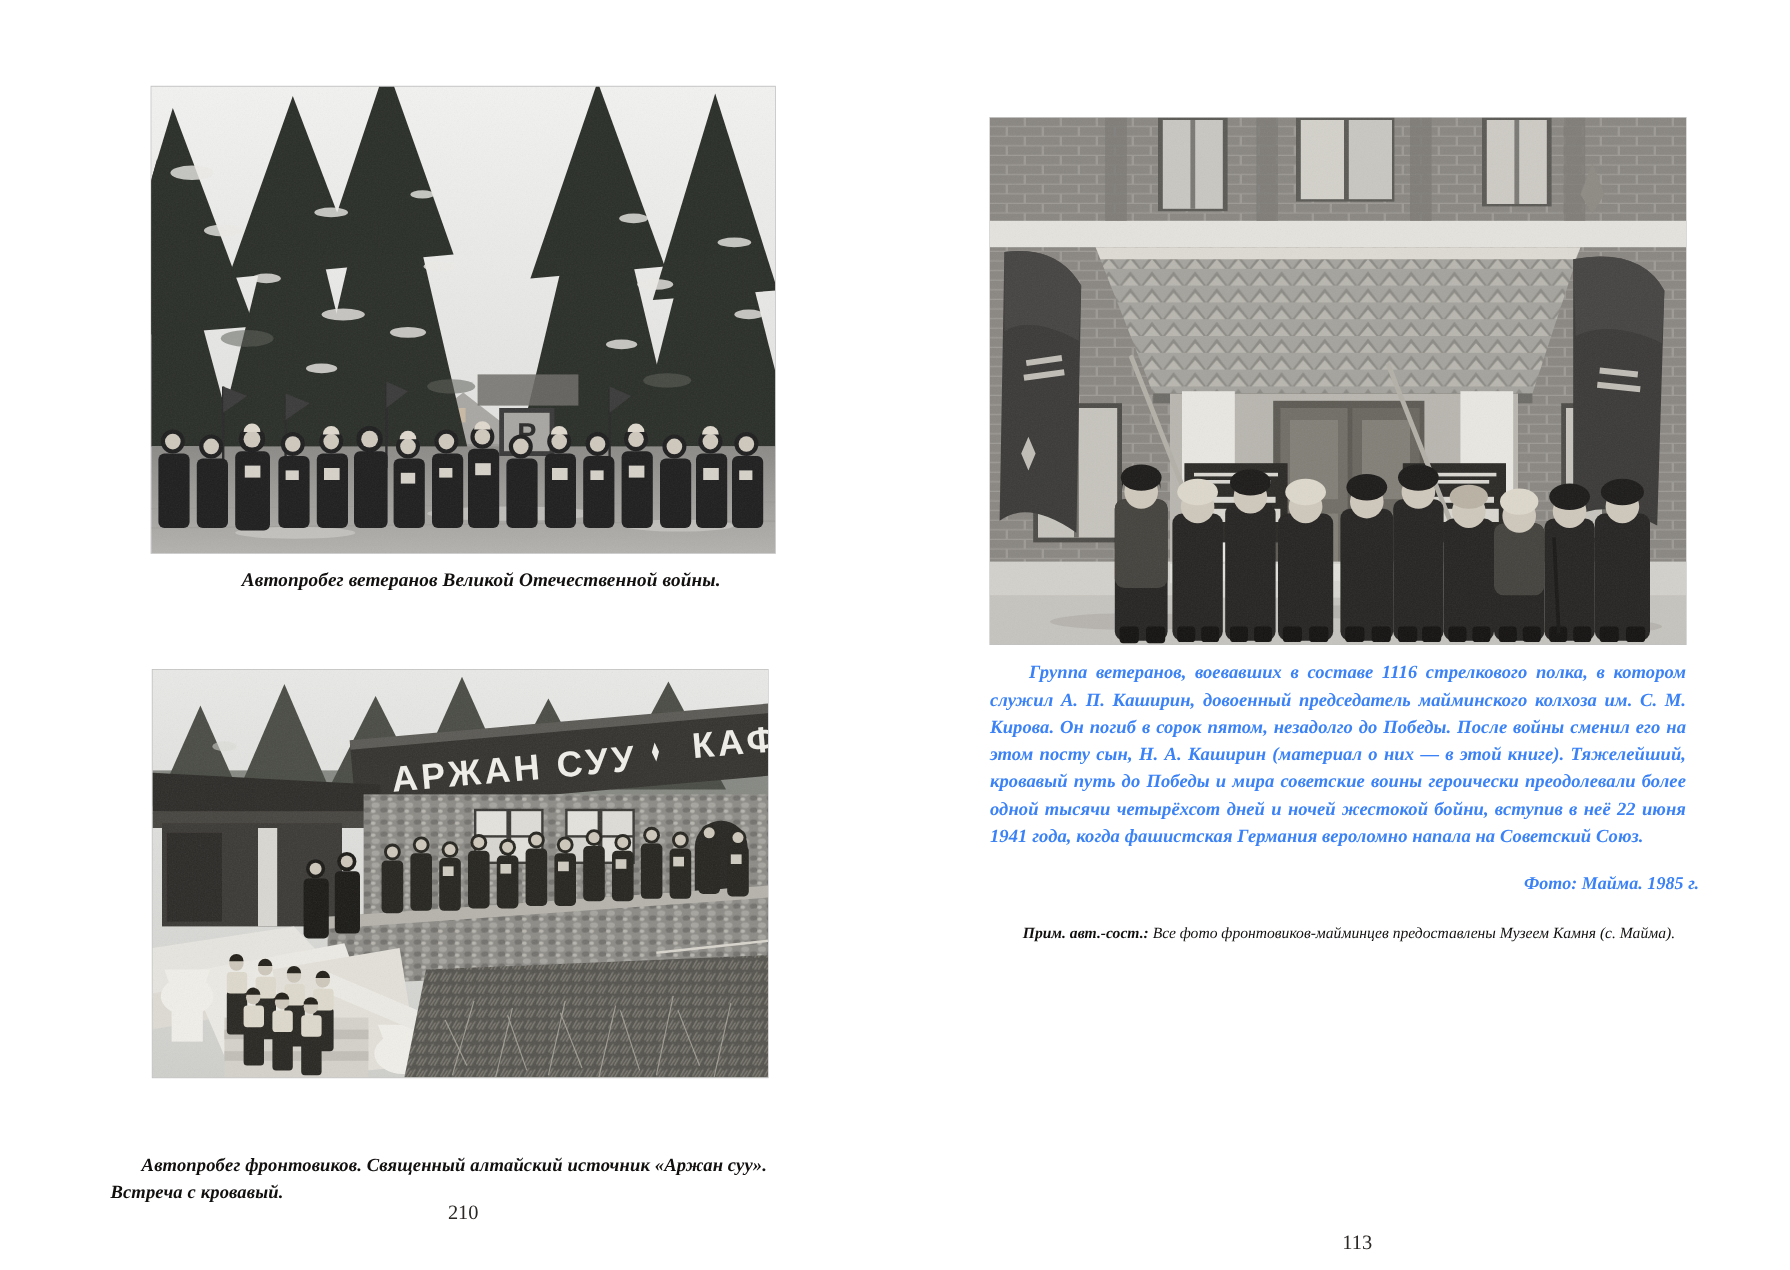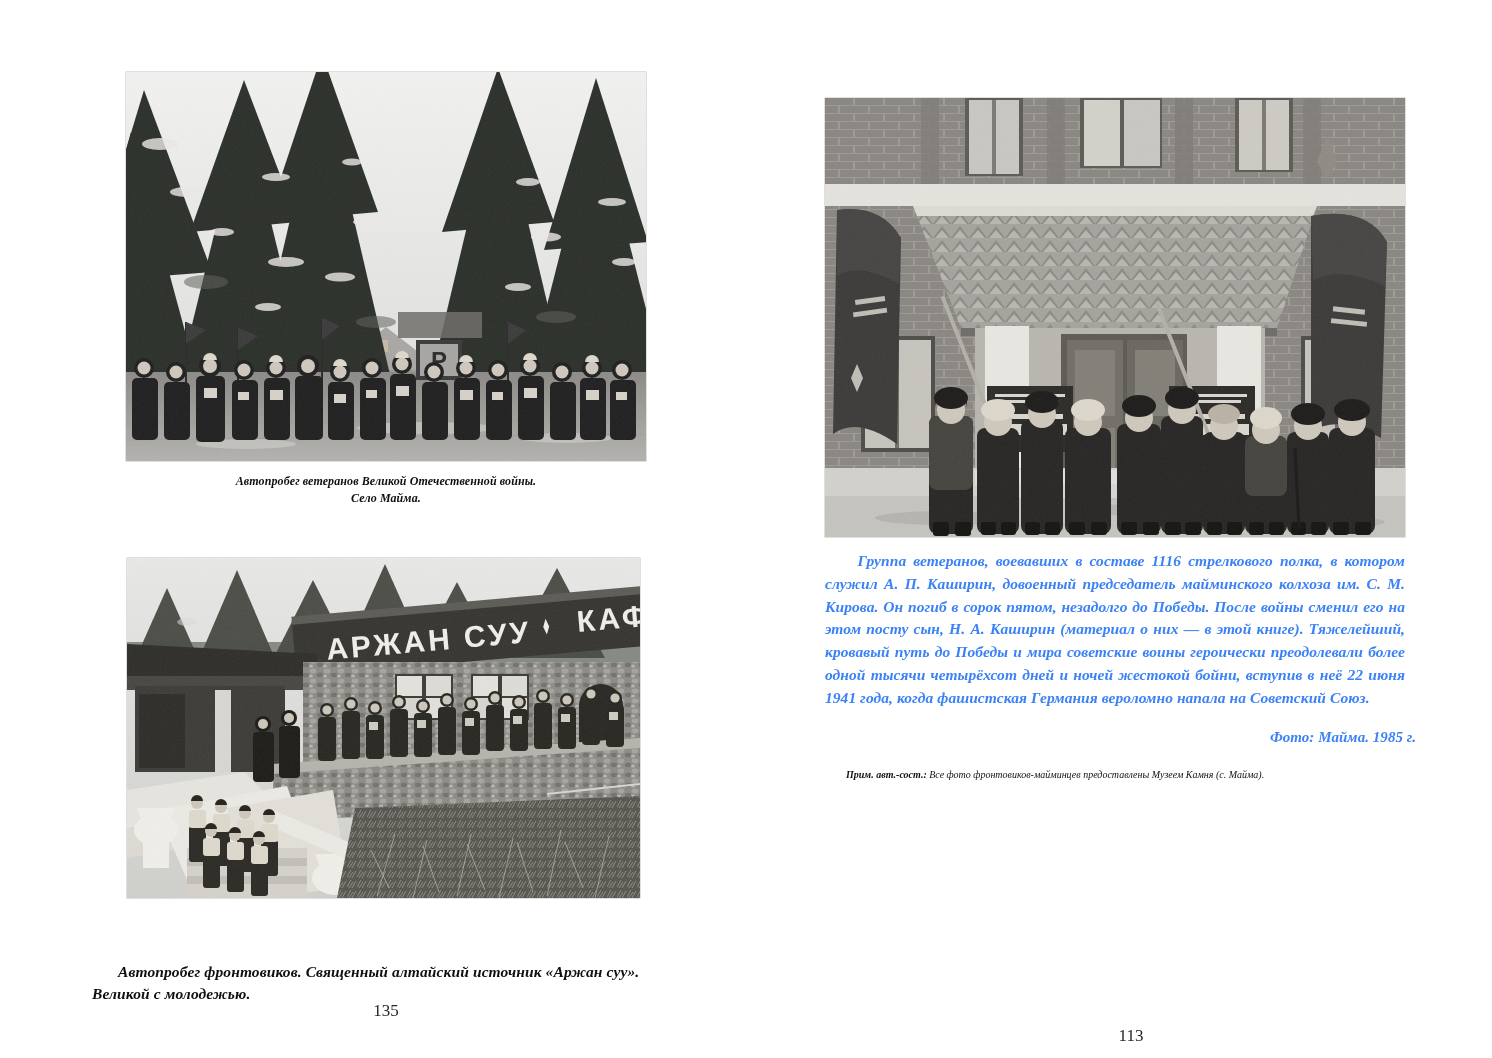--- a/index.html
+++ b/index.html
@@ -288,23 +288,22 @@
             <rect x="240" y="318" width="11" height="8"></rect>
             <rect x="366" y="320" width="11" height="8"></rect>
             <rect x="490" y="320" width="11" height="8"></rect>
           </g>
         </g>
 
         <rect width="520" height="389" filter="url(#grainA)" opacity=".5"></rect>
       </svg>
     </div>
 
-    <div class="cap cap-center" style="left:126px;top:473px;width:520px;font-size:12px;font-style:italic;">
+    <div class="cap cap-center" style="left:141px;top:473px;width:520px;font-size:16px;font-style:italic;">
       <div>Автопробег ветеранов Великой Отечественной войны.</div>
-      <div>Село Майма.</div>
     </div>
 
     <div class="photo" style="left:127px;top:558px;width:513px;height:340px;">
       <svg viewBox="0 0 513 340" preserveAspectRatio="none" aria-hidden="true">
         <defs>
           <linearGradient id="skyB" x1="0" y1="0" x2="0" y2="1">
             <stop offset="0" stop-color="#e9e9e7"></stop>
             <stop offset="1" stop-color="#cfcfcc"></stop>
           </linearGradient>
           <pattern id="stoneB" width="14" height="10" patternUnits="userSpaceOnUse">
@@ -512,24 +511,24 @@
         </g>
 
         <line x1="420" y1="236" x2="513" y2="226" stroke="#d8d5cd" stroke-width="2"></line>
 
         <rect width="513" height="340" filter="url(#grainB)" opacity=".55"></rect>
       </svg>
     </div>
 
     <div class="cap cap-left" style="left:92px;top:925px;width:600px;font-size:15.5px;margin-top:36px;">
       <div style="text-indent:26px;">Автопробег фронтовиков. Священный алтайский источник «Аржан суу».</div>
-      <div>Великой с молодежью.</div>
+      <div>Встреча с кровавый.</div>
     </div>
 
-    <div class="folio" style="left:346px;top:1001px;">135</div>
+    <div class="folio" style="left:346px;top:1001px;">210</div>
   </div>
 
   <div class="page page-right">
 
     <div class="photo" style="left:79px;top:98px;width:580px;height:439px;">
       <svg viewBox="0 0 580 439" preserveAspectRatio="none" aria-hidden="true">
         <defs>
           <pattern id="brickC" width="30" height="16" patternUnits="userSpaceOnUse">
             <rect width="30" height="16" fill="#9d9a95"></rect>
             <rect x="0" y="0" width="28" height="7" fill="#8a8782"></rect>
@@ -731,20 +730,20 @@
         <rect width="580" height="439" filter="url(#grainC)" opacity=".5"></rect>
       </svg>
     </div>
 
     <div class="bodytext" style="left:79px;top:550px;width:580px;font-size:15.5px;">
       <span class="indent"></span><span>Группа ветеранов, воевавших в составе 1116 стрелкового полка, в котором служил А. П. Каширин, довоенный председатель майминского колхоза им. С. М. Кирова. Он погиб в сорок пятом, незадолго до Победы. После войны сменил его на этом посту сын, Н. А. Каширин (материал о них — в этой книге). Тяжелейший, кровавый путь до Победы и мира советские воины героически преодолевали более одной тысячи четырёхсот дней и ночей жестокой бойни, вступив в неё 22 июня 1941 года, когда фашистская Германия вероломно напала на Советский Союз.</span>
     </div>
 
     <div class="bodytext" style="left:90px;top:726px;width:580px;font-size:15px;text-align:right;text-indent:28px;">Фото:  Майма.  1985 г.</div>
 
-    <div class="note" style="left:79px;top:768px;width:580px;font-size:10px;">
+    <div class="note" style="left:79px;top:768px;width:580px;font-size:13px;">
       <span class="indent"></span><b>Прим.  авт.-сост.:</b><span> Все фото фронтовиков-майминцев предоставлены Музеем Камня (с. Майма).</span>
     </div>
 
     <div class="folio" style="left:345px;top:1026px;">113</div>
   </div>
 
 </div>
 
 </body></html>

